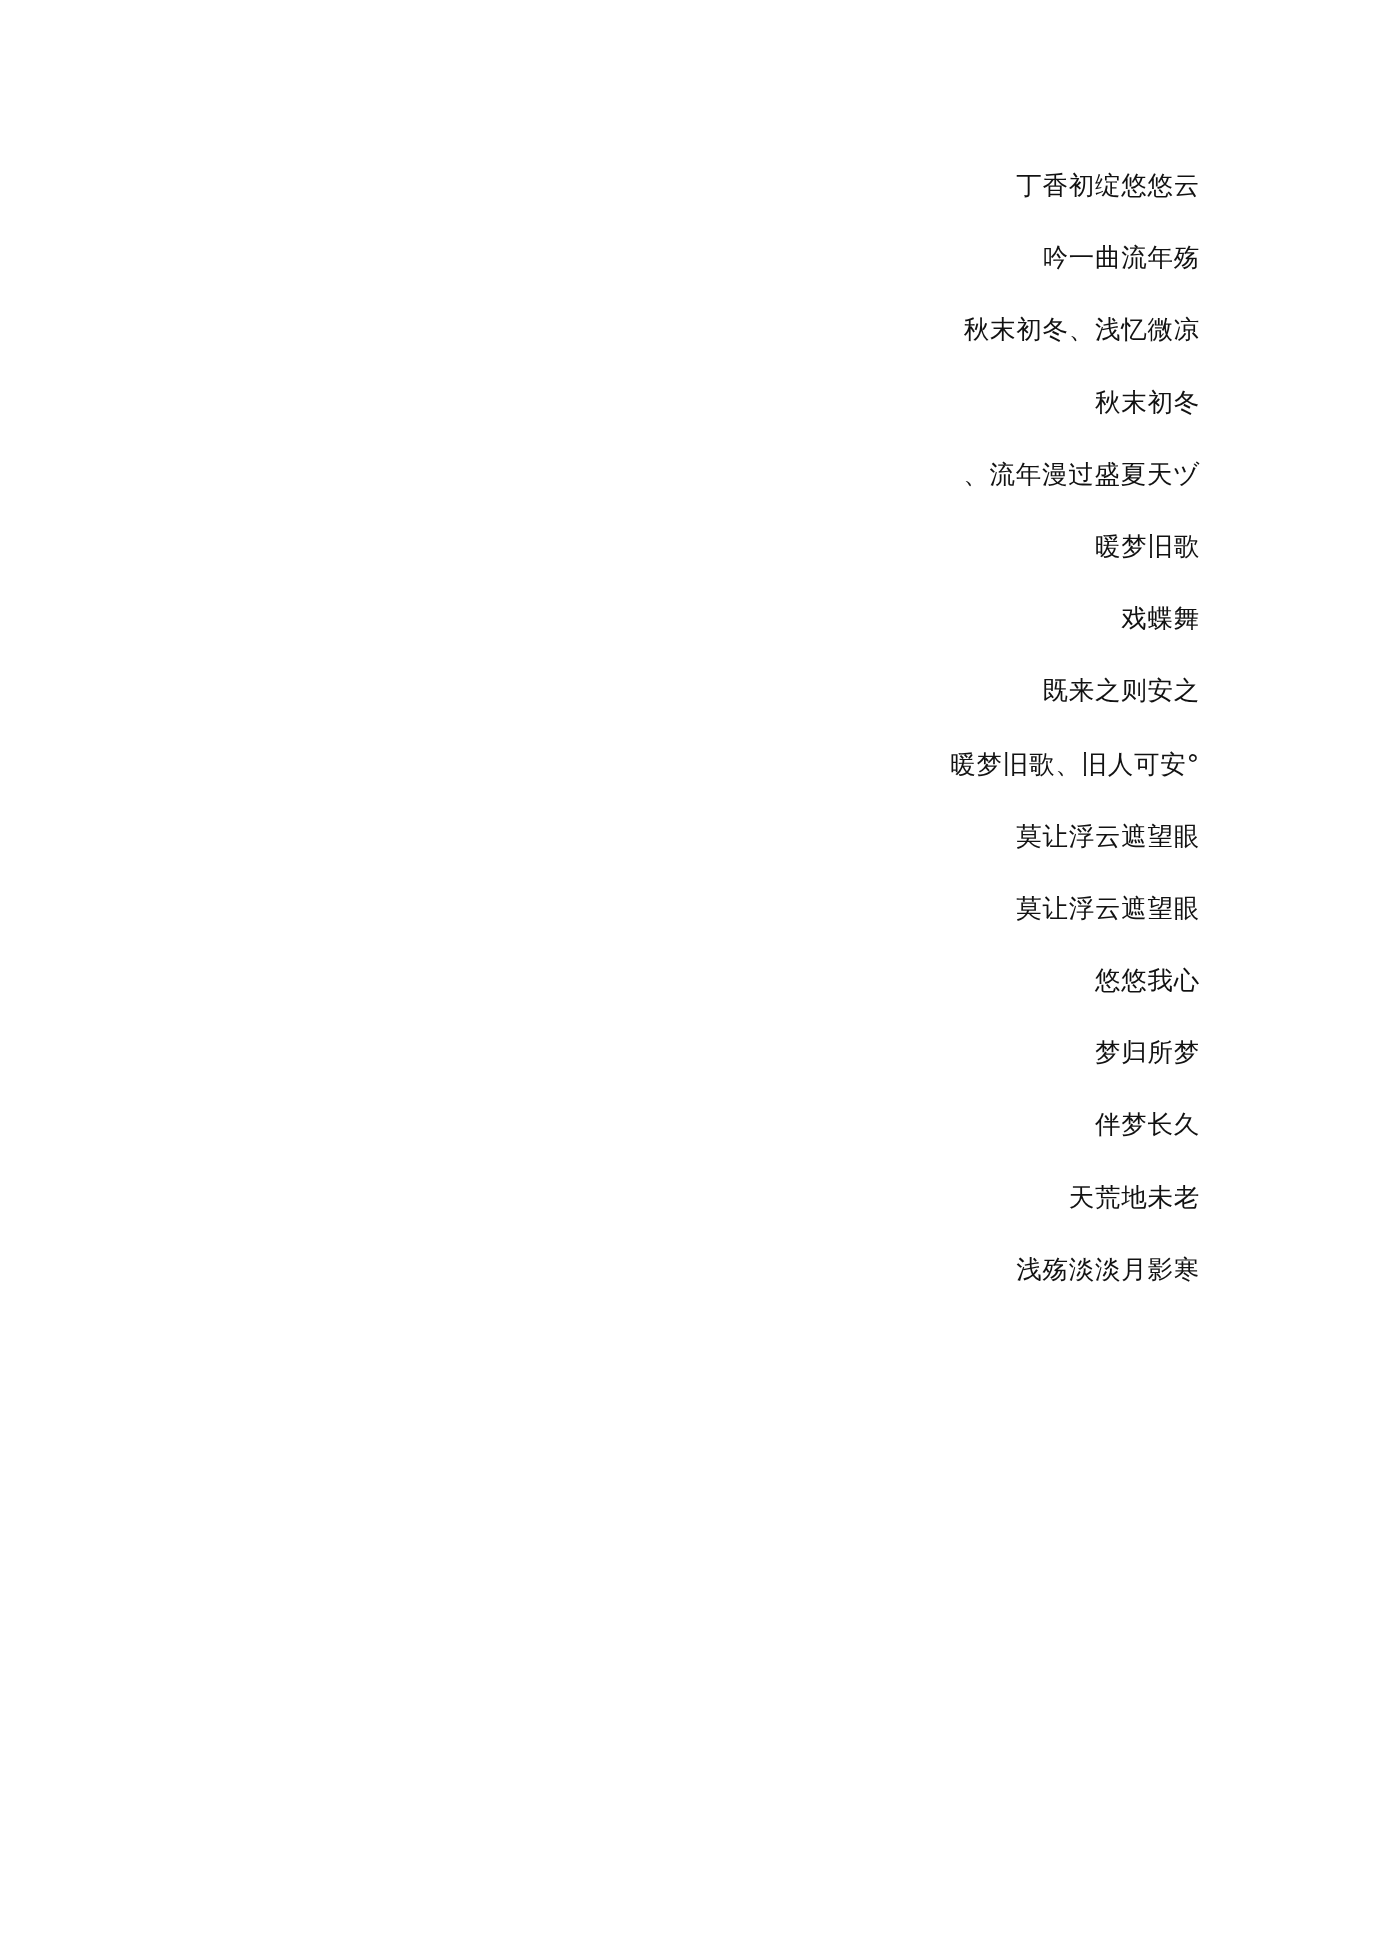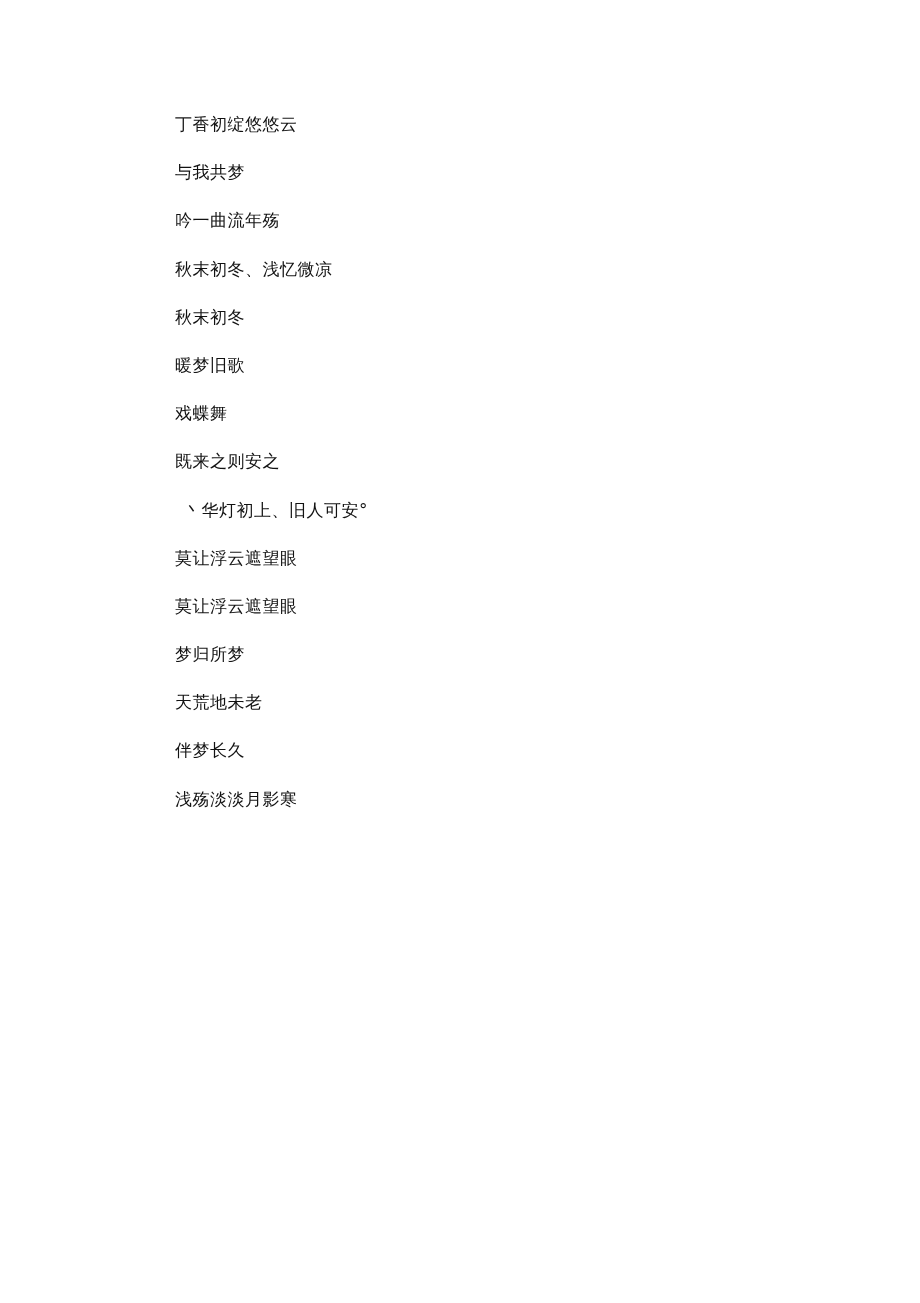--- a/index.html
+++ b/index.html
@@ -13,20 +13,21 @@
     font-family: "DejaVu Serif", "Liberation Serif", serif;
     color: #000000;
     overflow: hidden;
   }
   .page {
     position: relative;
     width: 920px;
     height: 963px;
     background: #ffffff;
     box-sizing: border-box;
+    text-align: right;
   }
   .doc-body {
     position: absolute;
     left: 175px;
     top: 112px;
     right: 120px;
   }
   .line {
     font-size: 17px;
     line-height: 24px;
@@ -39,28 +40,29 @@
   .line.indent {
     text-indent: 9px;
   }
 </style>
 </head>
 <body>
 
 <div class="page">
   <div class="doc-body">
       <p class="line">丁香初绽悠悠云</p>
-      <p class="line">与我共梦</p>
       <p class="line">吟一曲流年殇</p>
       <p class="line">秋末初冬、浅忆微凉</p>
       <p class="line">秋末初冬</p>
+      <p class="line indent">ゞ、流年漫过盛夏天ヅ</p>
       <p class="line">暖梦旧歌</p>
       <p class="line">戏蝶舞</p>
       <p class="line">既来之则安之</p>
-      <p class="line indent">丶华灯初上、旧人可安°</p>
+      <p class="line indent">暖梦旧歌、旧人可安°</p>
       <p class="line">莫让浮云遮望眼</p>
       <p class="line">莫让浮云遮望眼</p>
+      <p class="line">悠悠我心</p>
       <p class="line">梦归所梦</p>
+      <p class="line">伴梦长久</p>
       <p class="line">天荒地未老</p>
-      <p class="line">伴梦长久</p>
       <p class="line">浅殇淡淡月影寒</p>
     </div>
 </div>
 
 </body></html>

